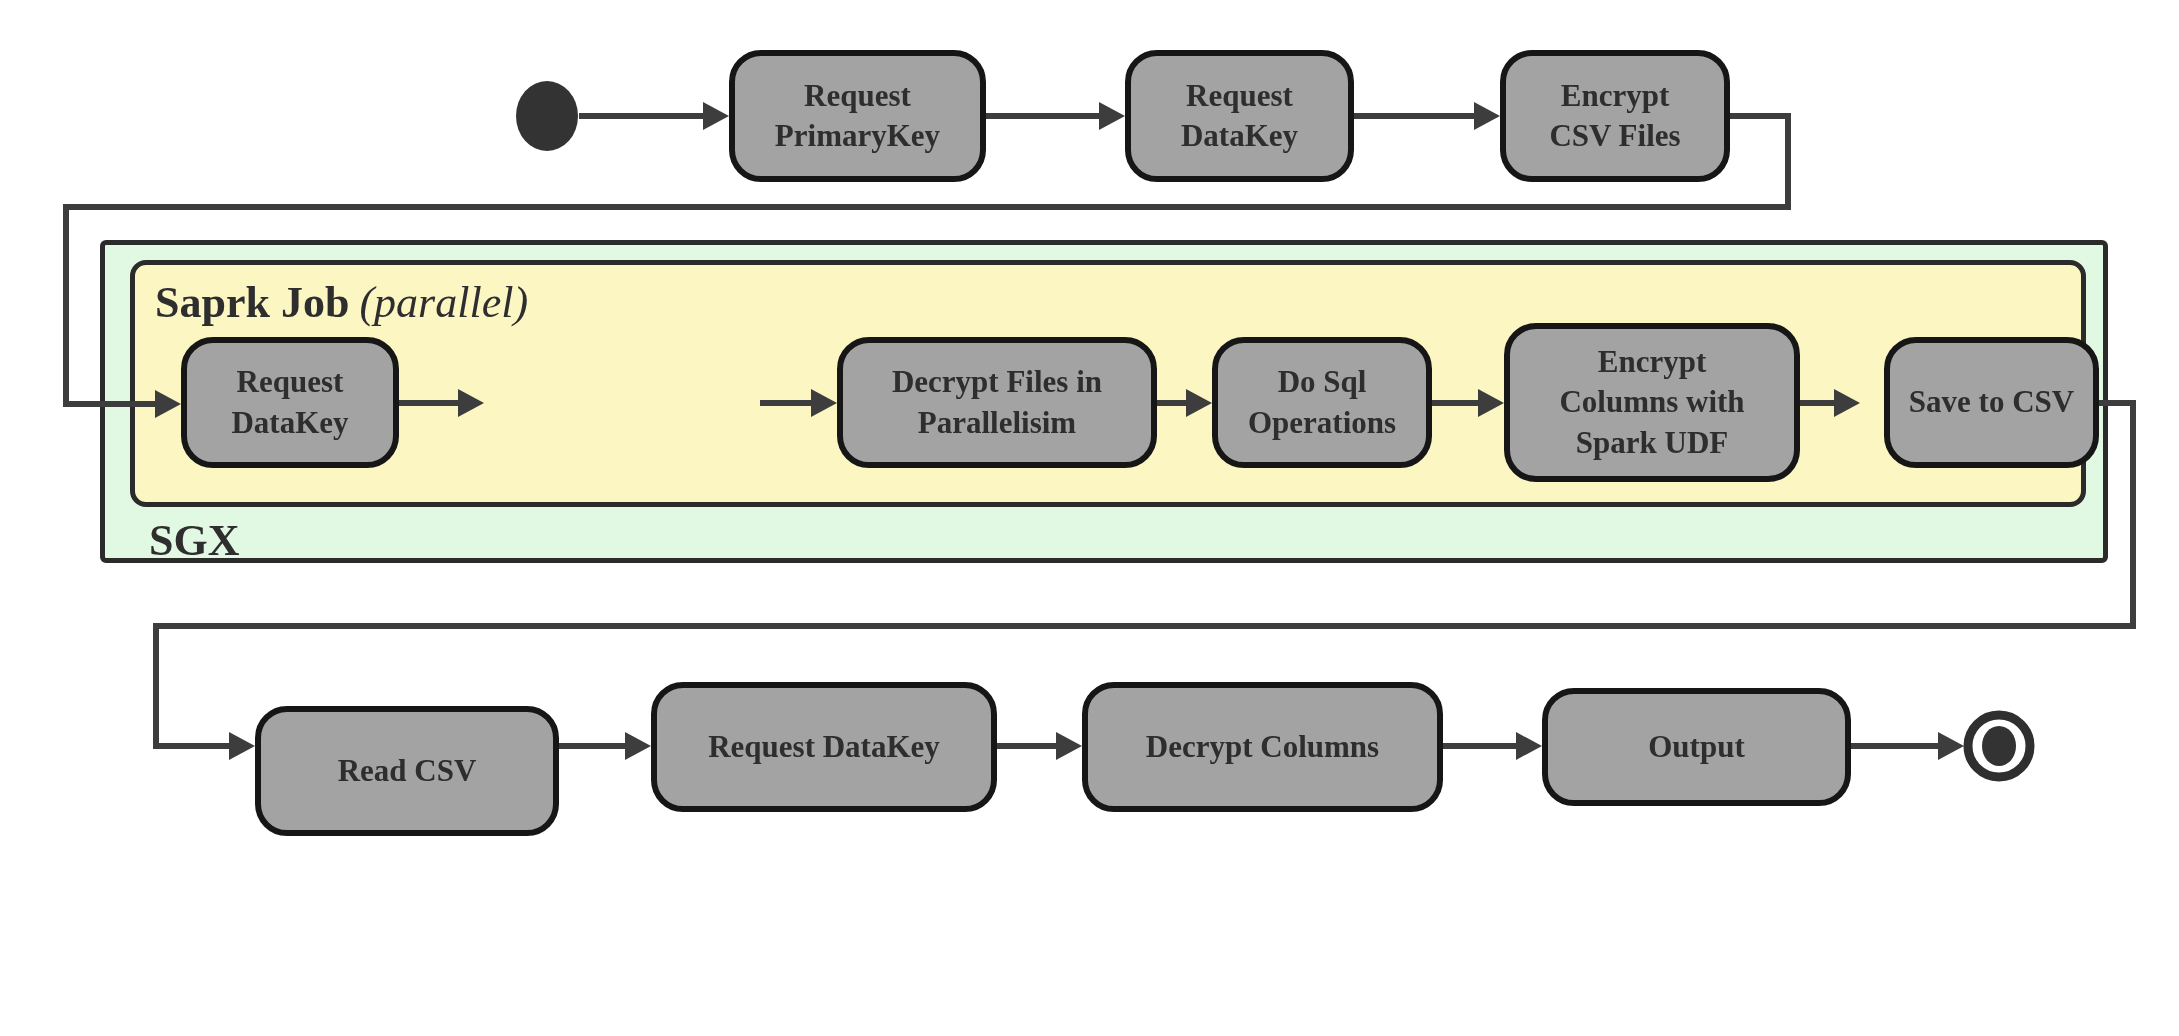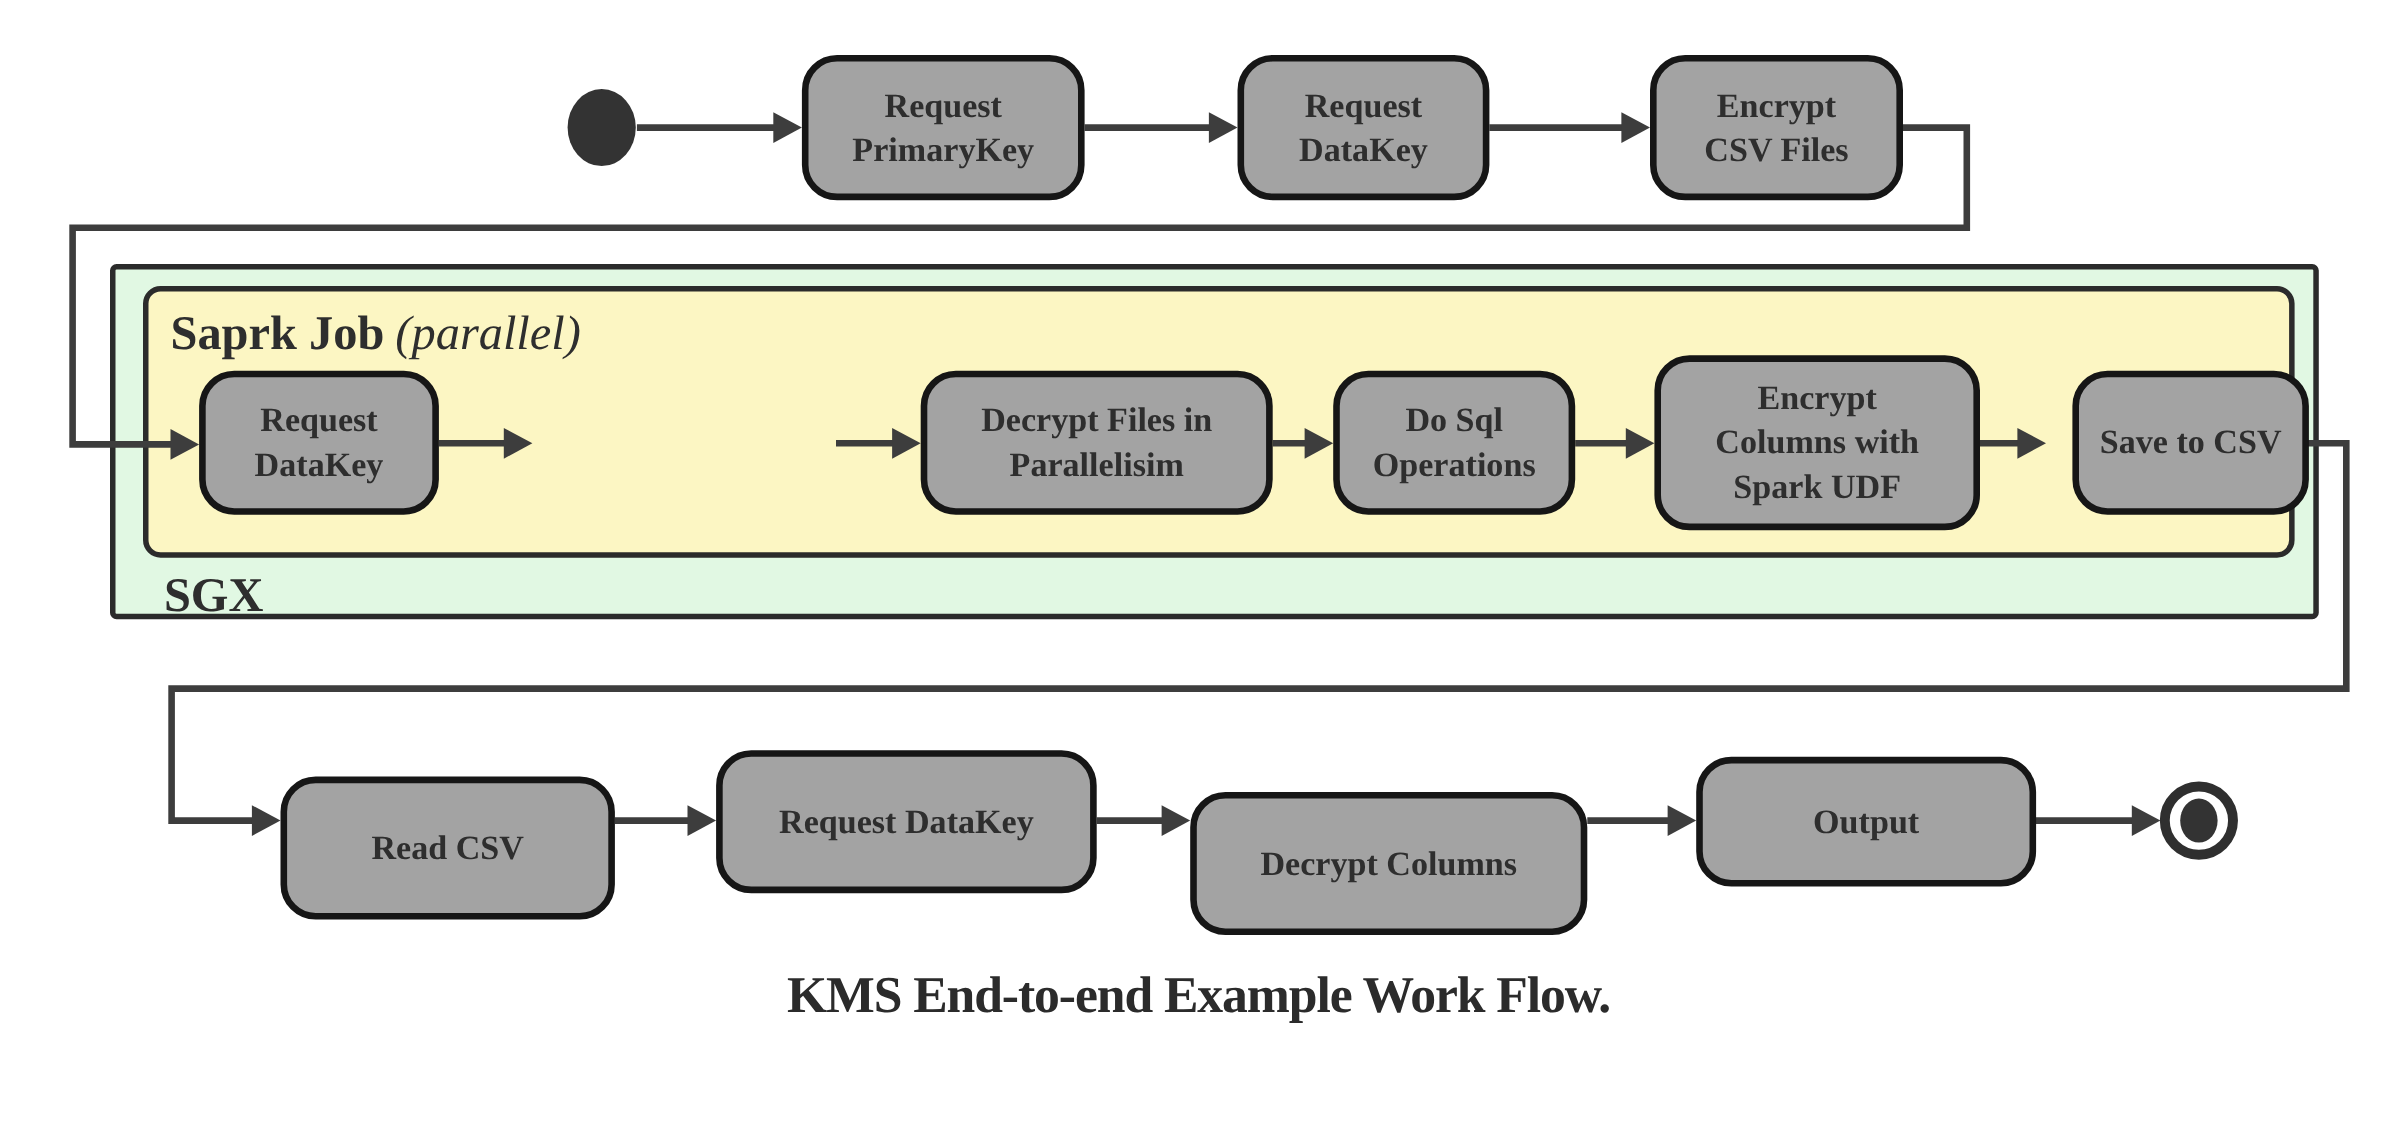--- a/index.html
+++ b/index.html
@@ -138,18 +138,17 @@
 Parallelisim</div>
   <div class="node" style="left:1212px; top:337px; width:220px; height:131px;">Do Sql
 Operations</div>
   <div class="node" style="left:1504px; top:323px; width:296px; height:159px;">Encrypt
 Columns with
 Spark UDF</div>
   <div class="node" style="left:1860px; top:337px; width:215px; height:131px;margin-left:24px;">Save to CSV</div>
 
   <div class="node" style="left:255px; top:682px; width:304px; height:130px;margin-top:24px;">Read CSV</div>
   <div class="node" style="left:651px; top:682px; width:346px; height:130px;">Request DataKey</div>
-  <div class="node" style="left:1082px; top:682px; width:361px; height:130px;margin-top:38px;">Decrypt Columns</div>
+  <div class="node" style="left:1082px; top:682px; width:361px; height:130px;">Decrypt Columns</div>
   <div class="node" style="left:1542px; top:688px; width:309px; height:118px;">Output</div>
 
-  <div class="diagram-title">KMS End-to-end Example Work Flow.</div>
 
 </div>
 
 </body></html>

